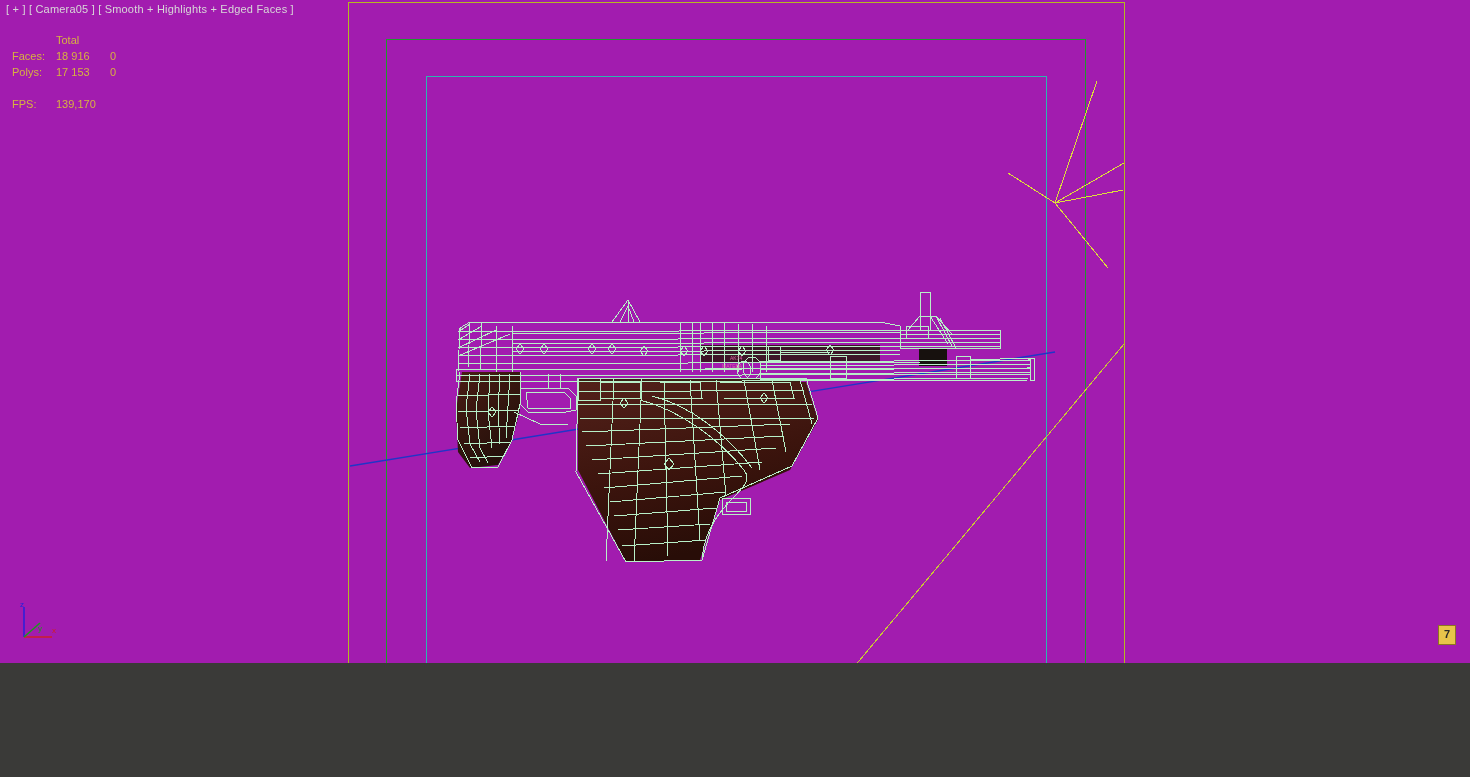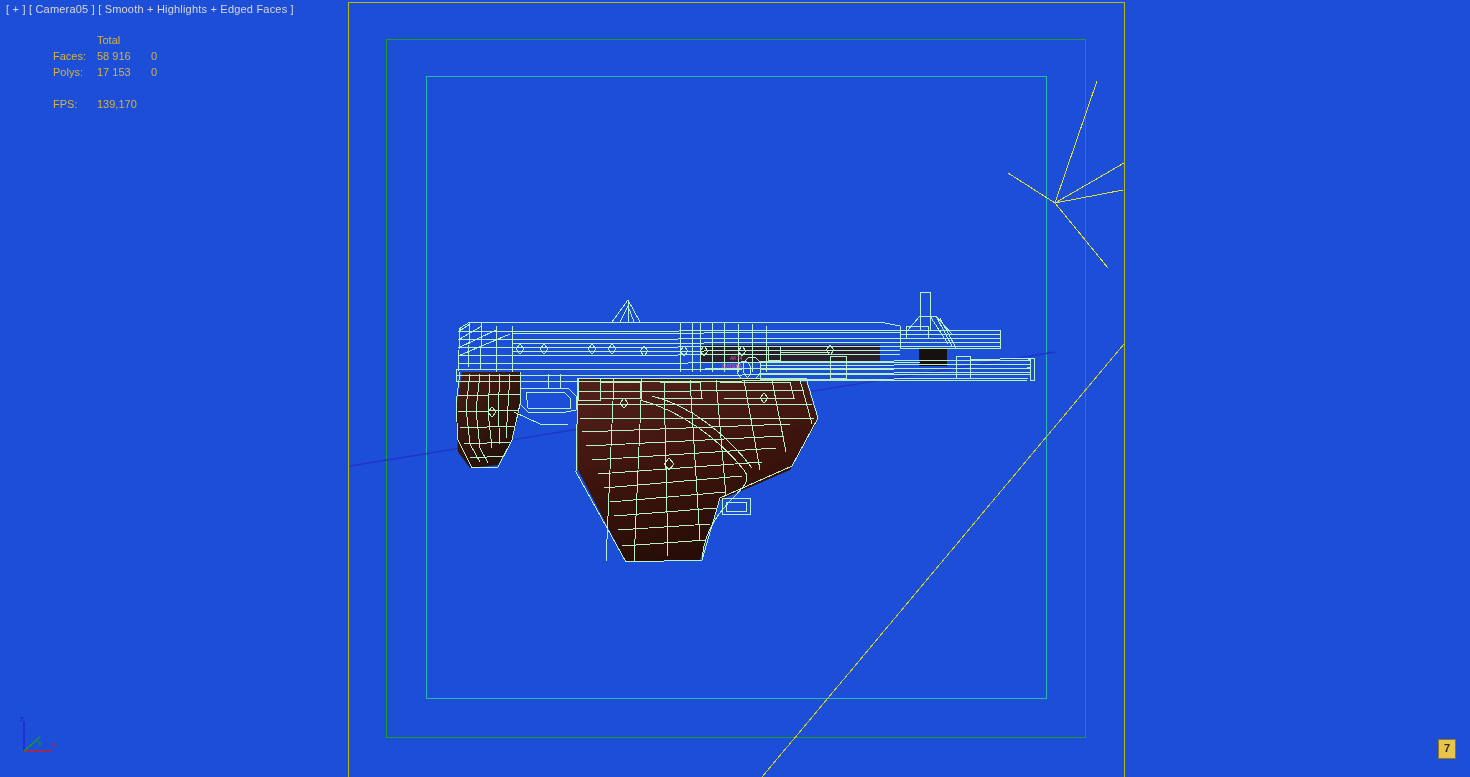--- a/index.html
+++ b/index.html
@@ -12,22 +12,22 @@
     width: 1470px;
     height: 777px;
     overflow: hidden;
     font-family: "Liberation Sans", sans-serif;
     -webkit-font-smoothing: none;
   }
 
   #viewport {
     position: relative;
     width: 1470px;
-    height: 777px;
-    background: #1d4ed8;
+    height: 663px;
+    background: #a21caf;
     overflow: hidden;
   }
 
   
   #viewport-label {
     position: absolute;
     left: 6px;
     top: 3px;
     font-size: 11px;
     line-height: 13px;
@@ -39,21 +39,20 @@
 
   
   #stats {
     position: absolute;
     left: 12px;
     top: 32px;
     color: #d8b340;
     font-size: 11px;
     line-height: 16px;
     z-index: 40;
-    margin-left: 41px;
   }
   #stats table { border-collapse: collapse; }
   #stats td {
     padding: 0 0 0 0;
     font-size: 11px;
     line-height: 16px;
     color: #d8b340;
     white-space: nowrap;
   }
   td.st-label { width: 44px; }
@@ -124,21 +123,21 @@
   <div id="stats">
     <table>
       <tbody>
           <tr class="st-head">
         <td class="st-label"></td>
         <td class="st-col1">Total</td>
         <td class="st-col2"></td>
       </tr>
       <tr>
         <td class="st-label">Faces:</td>
-        <td class="st-col1">58 916</td>
+        <td class="st-col1">18 916</td>
         <td class="st-col2">0</td>
       </tr>
       <tr>
         <td class="st-label">Polys:</td>
         <td class="st-col1">17 153</td>
         <td class="st-col2">0</td>
       </tr>
       <tr class="st-gap">
         <td></td>
         <td></td>

